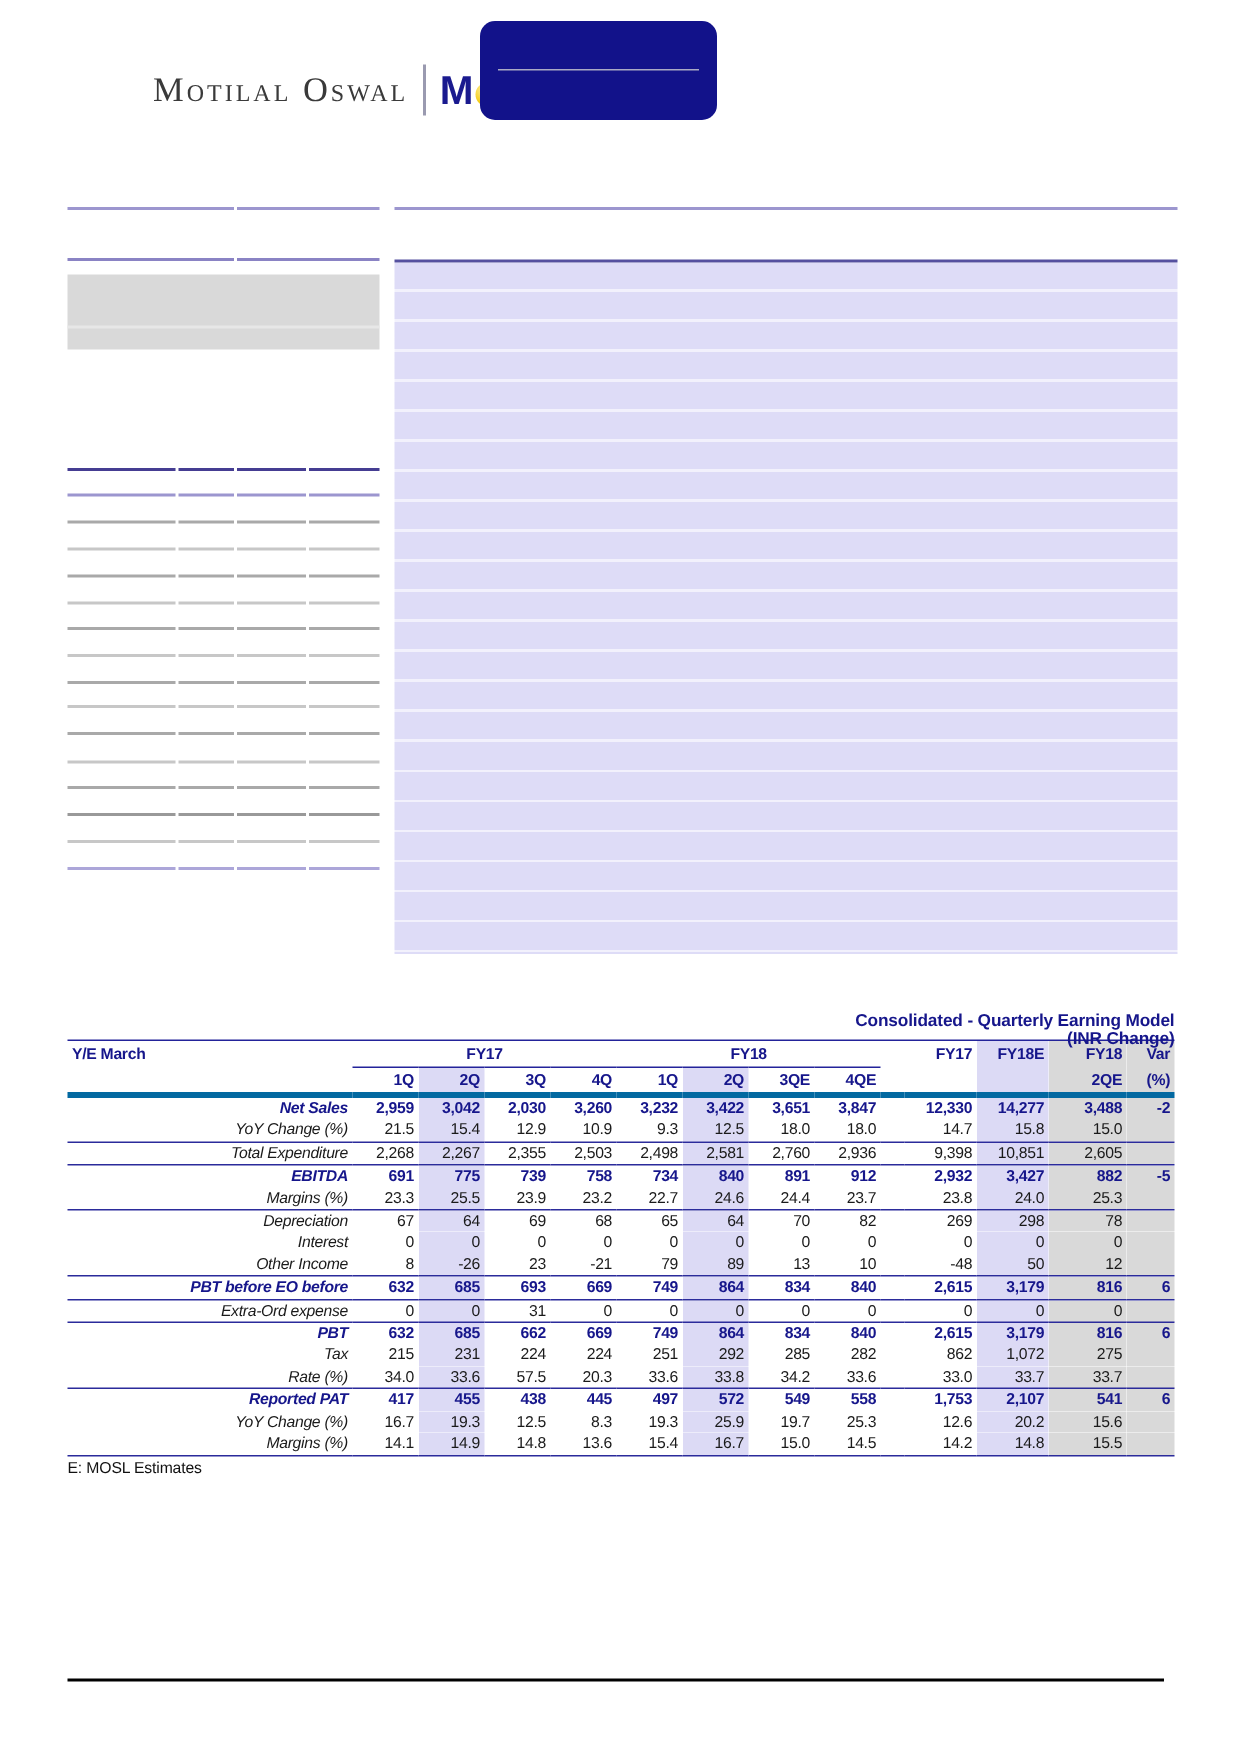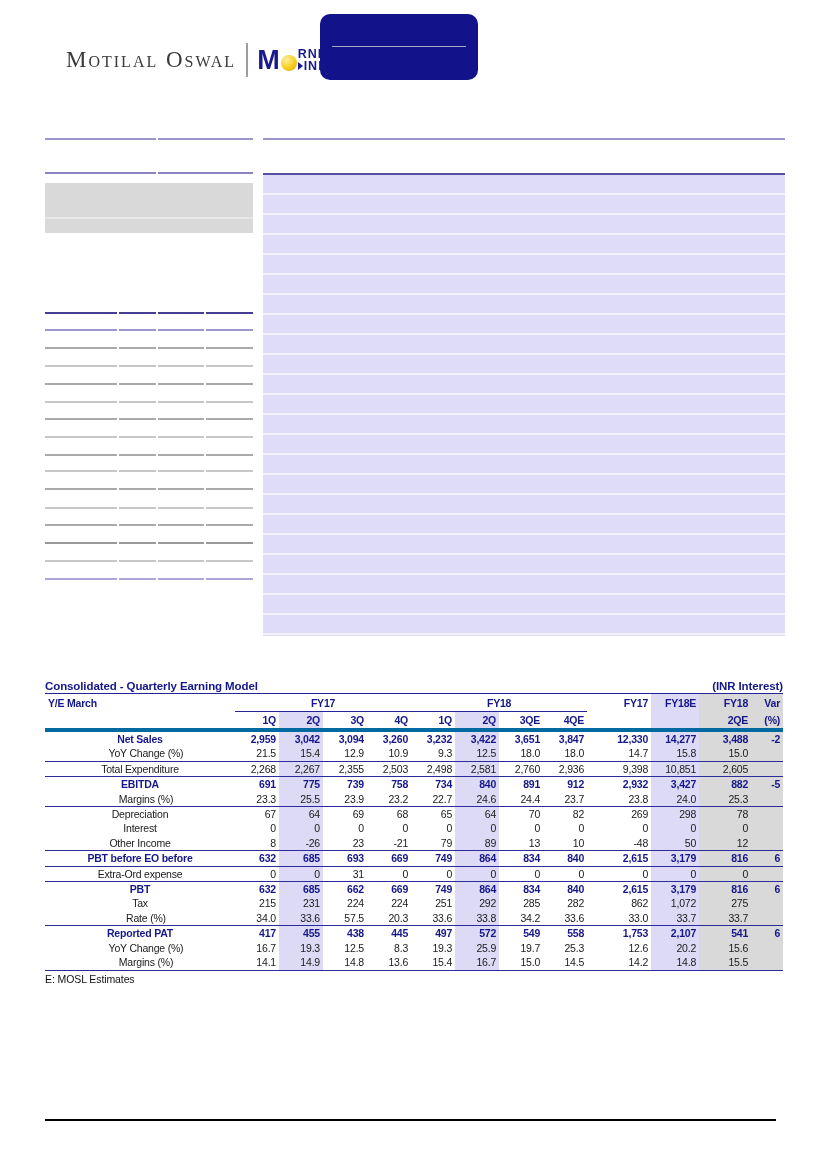--- a/index.html
+++ b/index.html
@@ -2,21 +2,21 @@
 <html><head>
 <meta charset="utf-8">
 <style>
   html,body{margin:0;padding:0;background:#ffffff;}
   .page{position:relative;width:827px;height:1169px;background:#fff;overflow:hidden;
         font-family:"Liberation Sans",sans-serif;}
 
   
   .brand{position:absolute;left:66px;top:40px;display:flex;align-items:center;height:40px;}
   .brand-serif{font-family:"Liberation Serif",serif;font-variant:small-caps;
-               font-size:23px;letter-spacing:2px;color:#3a3a3a;}
+               font-size:23px;letter-spacing:2px;color:#3a3a3a;margin-left:36px;}
   .brand-sep{width:2px;height:34px;background:#9a9ab0;margin:0 9px 0 10px;}
   .morning{display:flex;align-items:center;}
   .m-big{font-size:27px;font-weight:800;color:#1A1A8F;line-height:26px;}
   .sun{width:16px;height:16px;border-radius:50%;margin:6px 1px 0 1px;
        background:radial-gradient(circle at 35% 30%, #FDEF9E 0%, #F5CE1B 55%, #D8A70B 100%);}
   .m-col{display:flex;flex-direction:column;justify-content:center;}
   .rning,.india{font-size:12.5px;font-weight:800;color:#1A1A8F;letter-spacing:1px;line-height:12px;}
   .india{display:flex;align-items:center;}
   .india-tri{width:0;height:0;border-left:5px solid #1A1A8F;border-top:4px solid transparent;
              border-bottom:4px solid transparent;margin-right:1px;}
@@ -30,34 +30,34 @@
   .gray-box{position:absolute;left:45px;top:183px;width:208px;height:50px;background:#D9D9D9;}
   .gray-box-sep{position:absolute;left:0;right:0;top:34px;height:2px;background:#E7E7E7;}
   .lavender-block{position:absolute;left:263px;top:173px;width:522px;height:463px;
       border-top:2.5px solid #55509F;box-sizing:border-box;
       background:repeating-linear-gradient(to bottom,#DEDCF7 0px,#DEDCF7 18px,#F2F1FC 18px,#F2F1FC 20px);}
   .bottom-rule{position:absolute;left:45px;top:1119px;width:731px;height:2px;background:#000;}
 
   
   .table-wrap{position:absolute;left:45px;top:675px;width:738px;}
   .table-title-row{display:flex;justify-content:space-between;align-items:flex-end;
-      height:17px;border-bottom:1.6px solid #23239A;padding-bottom:1px;}
+      height:17px;border-bottom:1.6px solid #23239A;padding-bottom:1px;flex-direction:column;}
   .table-title,.table-unit{font-size:11.5px;font-weight:700;color:#16168B;letter-spacing:-0.1px;}
 
   table{border-collapse:collapse;table-layout:fixed;width:738px;}
   th,td{padding:0 3px;margin:0;white-space:nowrap;overflow:hidden;
         font-size:10.5px;letter-spacing:-0.2px;}
   thead th{color:#16168B;font-weight:700;}
   .h1 th{height:17px;vertical-align:middle;}
   .h2 th{height:16px;vertical-align:middle;border-bottom:4px solid #0369a1;}
   .group{text-align:center;border-bottom:1.6px solid #23239A;}
   .thl{text-align:left;}
   .v{text-align:right;}
   tbody td{line-height:14.4px;height:14.4px;color:#1a1a1a;font-weight:400;text-align:right;}
-  tbody td.label{text-align:center;}
+  tbody td.label{text-align:right;font-style:italic;}
   tbody td.ind{padding-left:15px;}
   tr.emph td{color:#16168B;font-weight:700;}
   tr.sep td{border-bottom:1.1px solid #2B2B9B;}
   .lav{background:#DCDAF5;}
   .gray{background:#D9D9D9;}
   .footnote{font-size:10.5px;color:#111;margin-top:2px;letter-spacing:-0.1px;}
 </style>
 </head>
 <body>
 
@@ -158,21 +158,21 @@
       <div class="hline" style="left: 206px; top: 560px; width: 47px; height: 1.5px; background: rgb(199, 199, 199);"></div>
       <div class="hline" style="left: 45px; top: 578px; width: 72px; height: 2px; background: rgb(172, 166, 217);"></div>
       <div class="hline" style="left: 119px; top: 578px; width: 37px; height: 2px; background: rgb(172, 166, 217);"></div>
       <div class="hline" style="left: 158px; top: 578px; width: 46px; height: 2px; background: rgb(172, 166, 217);"></div>
       <div class="hline" style="left: 206px; top: 578px; width: 47px; height: 2px; background: rgb(172, 166, 217);"></div>
     </div>
 
   <div class="table-wrap">
     <div class="table-title-row">
       <span class="table-title">Consolidated - Quarterly Earning Model</span>
-      <span class="table-unit">(INR Interest)</span>
+      <span class="table-unit">(INR Change)</span>
     </div>
     <table>
       <colgroup>
         <col style="width:190px">
         <col style="width:44px">
           <col style="width:44px">
           <col style="width:44px">
           <col style="width:44px">
         <col style="width:44px">
           <col style="width:44px">
@@ -210,21 +210,21 @@
             <th class="v lav"></th>
             <th class="v gray">2QE</th>
             <th class="v gray">(%)</th>
           </tr>
       </thead>
       <tbody id="table-body">
           <tr class="emph ">
             <td class="label">Net Sales</td>
             <td class="">2,959</td>
             <td class="lav">3,042</td>
-            <td class="">3,094</td>
+            <td class="">2,030</td>
             <td class="">3,260</td>
             <td class="">3,232</td>
             <td class="lav">3,422</td>
             <td class="">3,651</td>
             <td class="">3,847</td>
             <td></td>
             <td class="">12,330</td>
             <td class="lav">14,277</td>
             <td class="gray">3,488</td>
             <td class="gray">-2</td>

